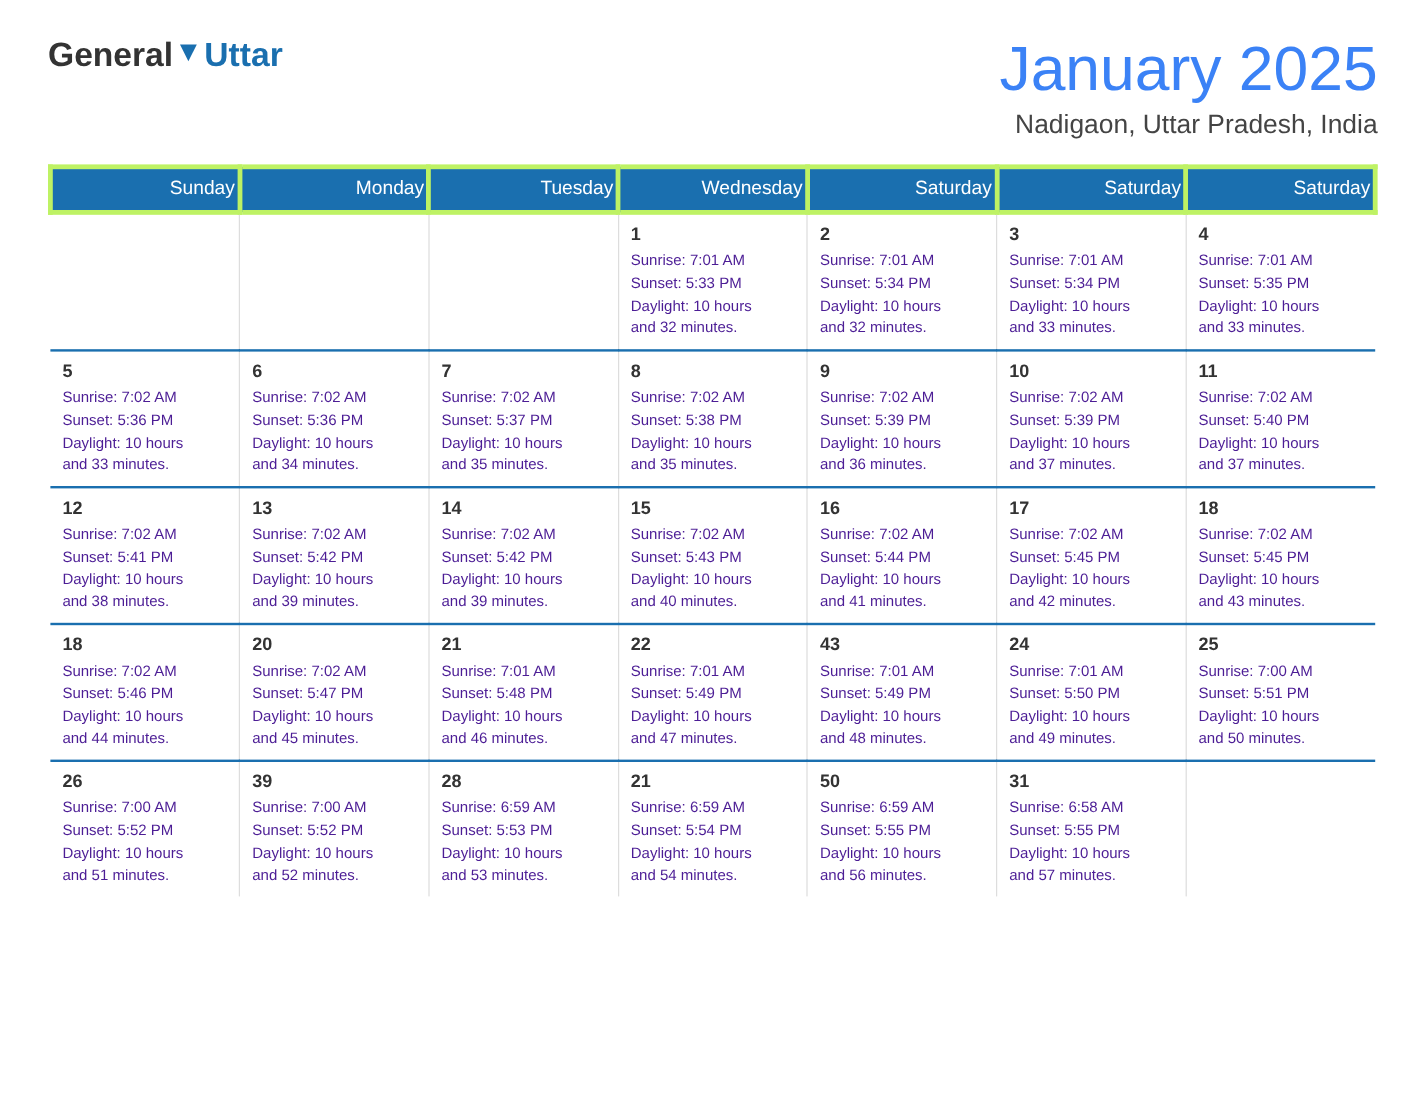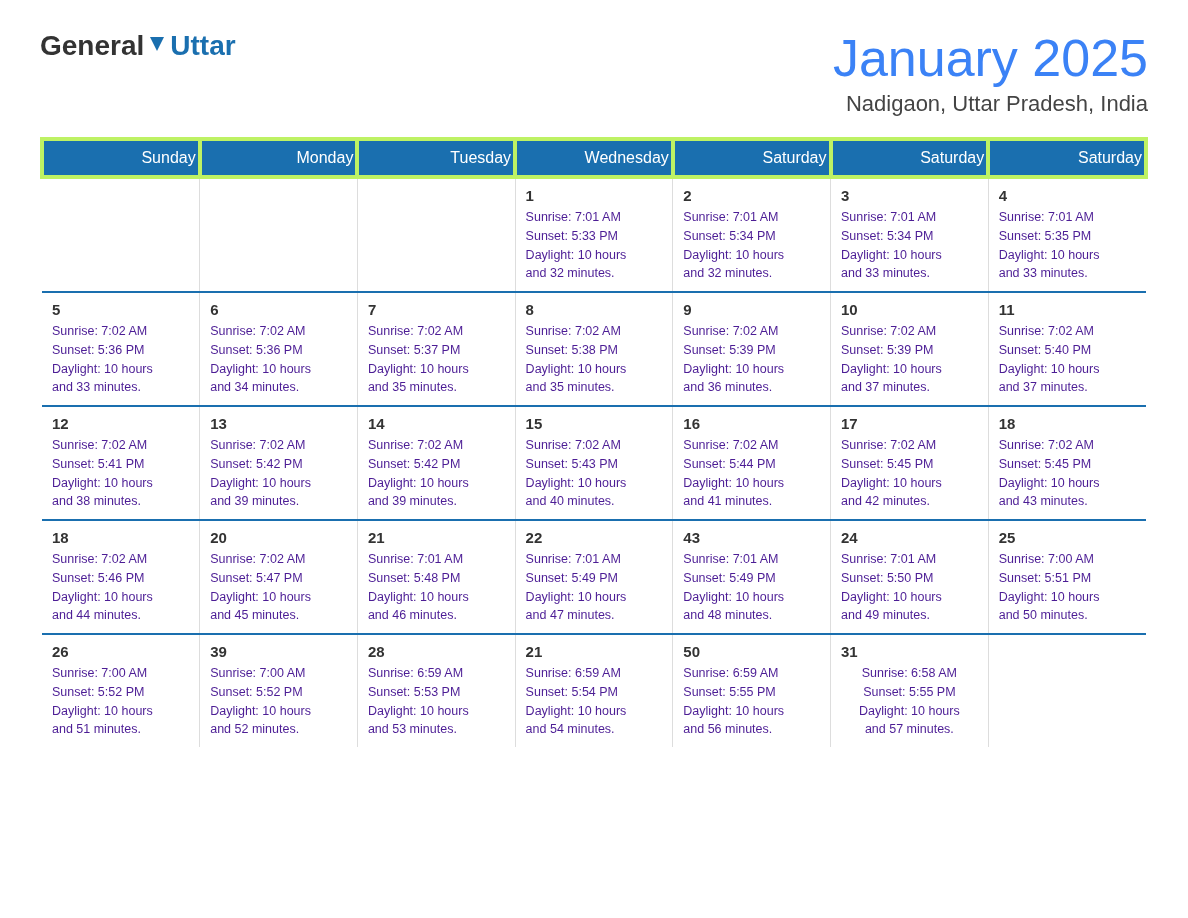--- a/index.html
+++ b/index.html
@@ -347,21 +347,21 @@
         </td>
         <td>
           <span class="day-number">50</span>
           <div class="day-info" style="white-space: pre-line;">Sunrise: 6:59 AM
 Sunset: 5:55 PM
 Daylight: 10 hours
 and 56 minutes.</div>
         </td>
         <td>
           <span class="day-number">31</span>
-          <div class="day-info" style="white-space: pre-line; text-align: center;">Sunrise: 6:58 AM
+          <div class="day-info" style="white-space: pre-line;">Sunrise: 6:58 AM
 Sunset: 5:55 PM
 Daylight: 10 hours
 and 57 minutes.</div>
         </td>
         <td class="empty-cell"></td>
       </tr>
     </tbody>
 </table>
 
 </body></html>

